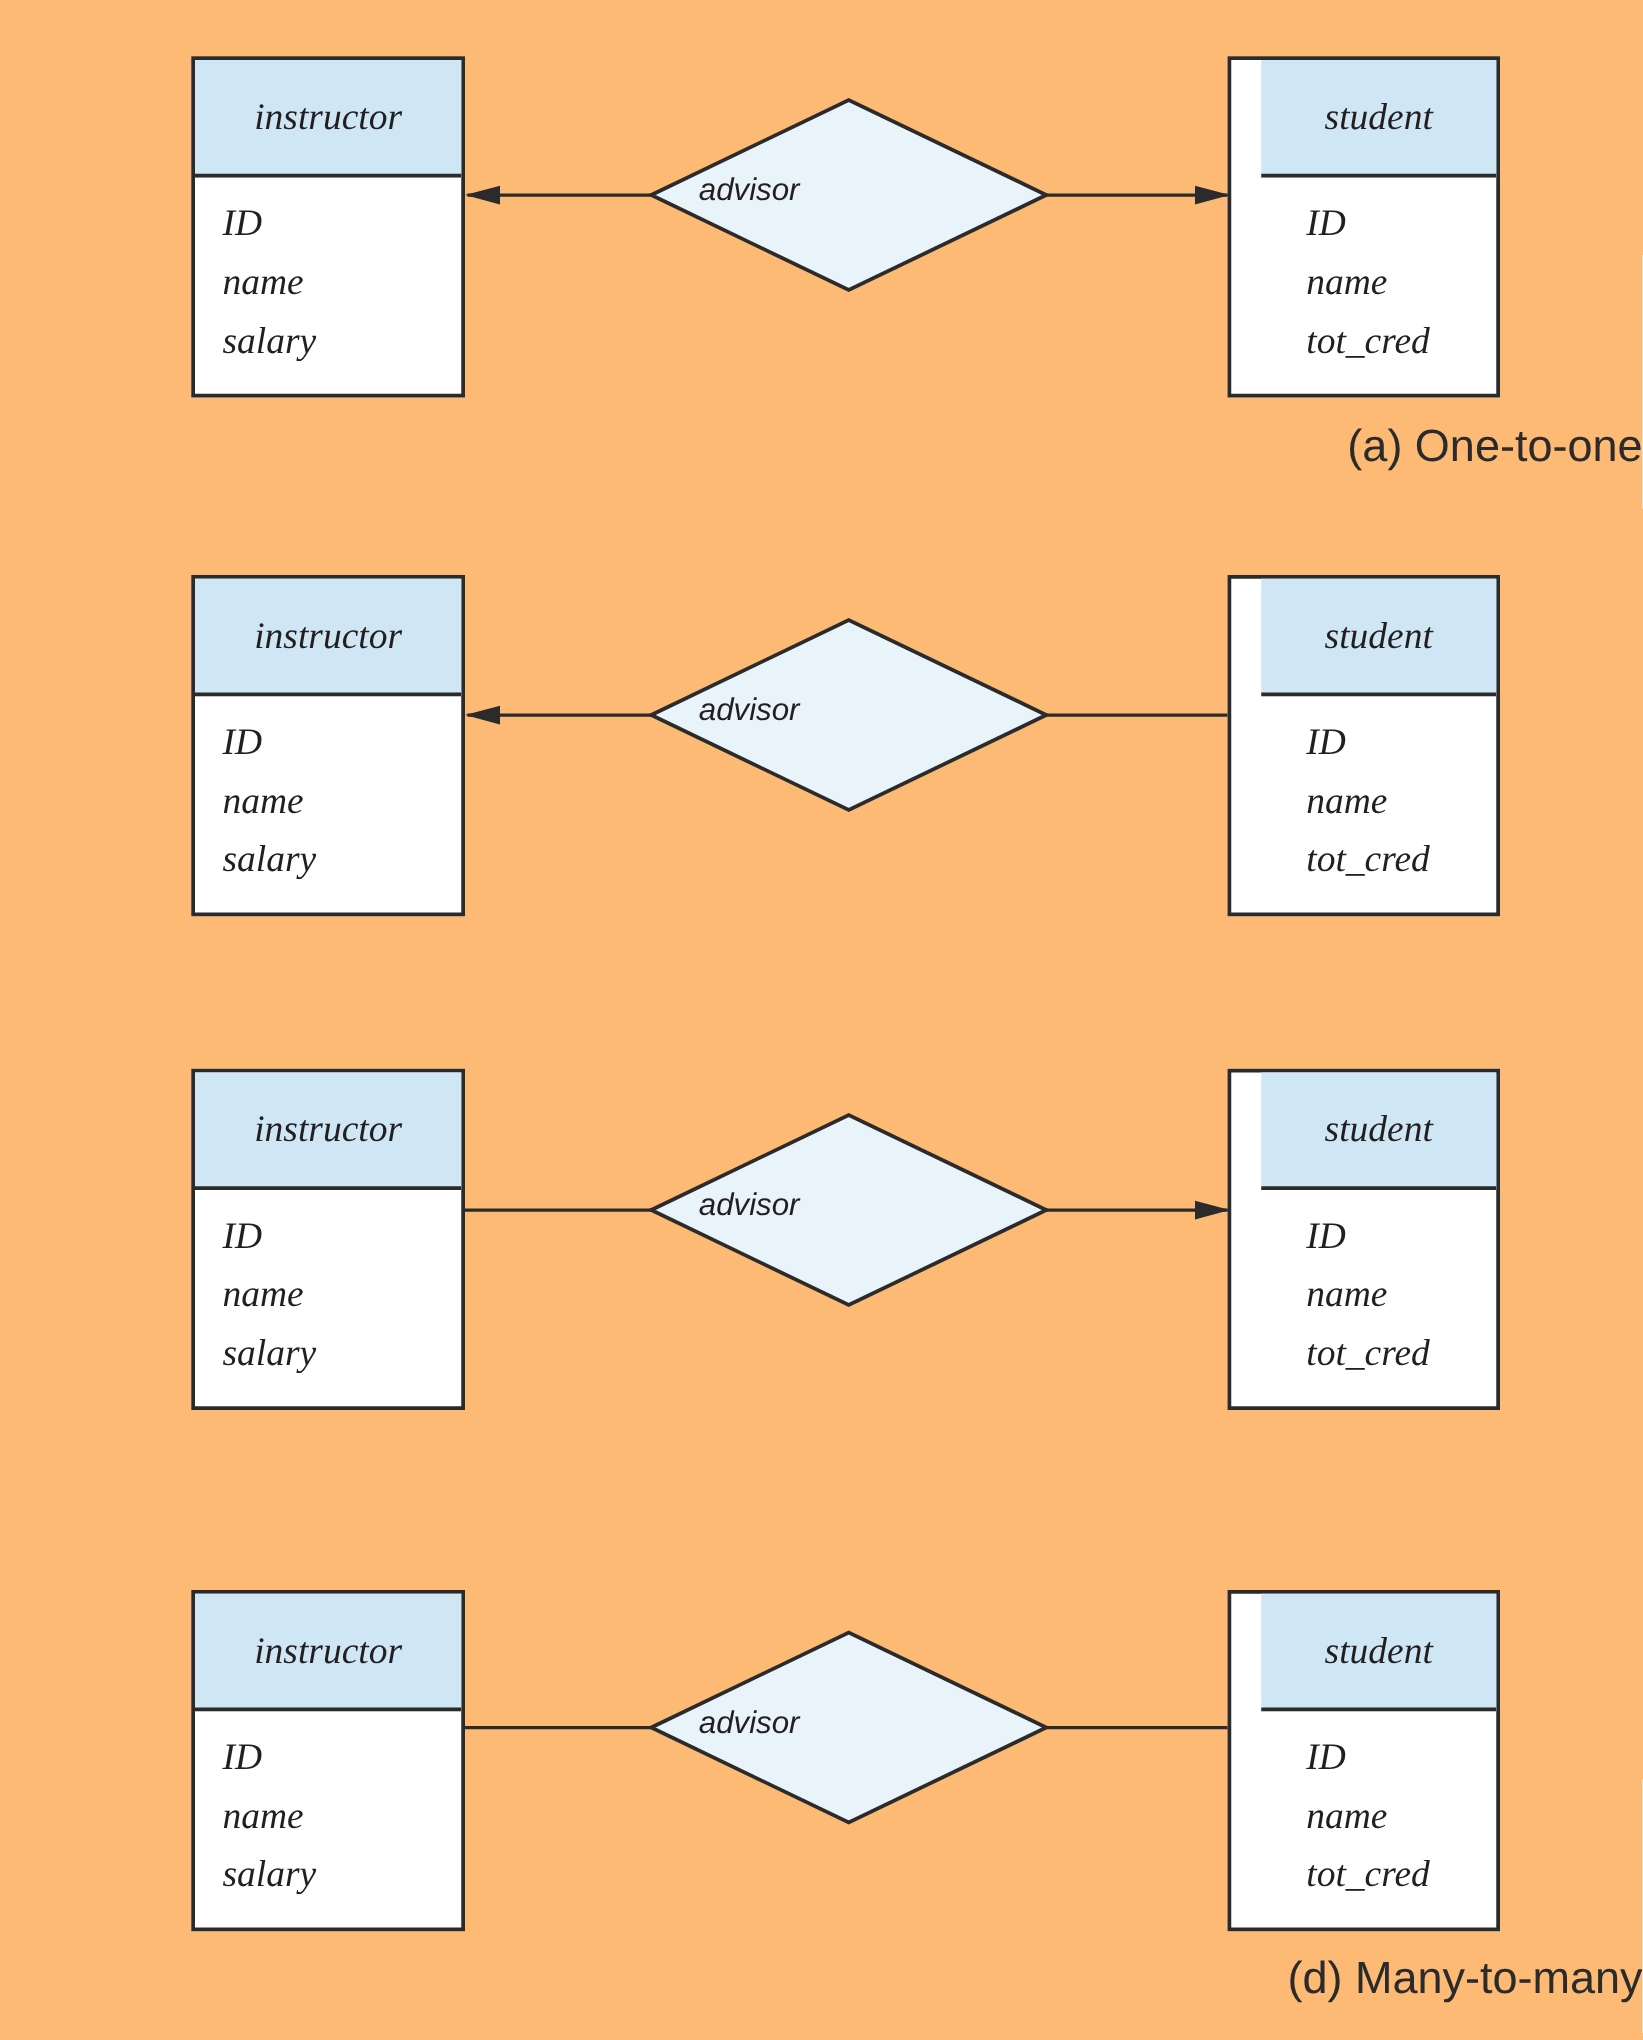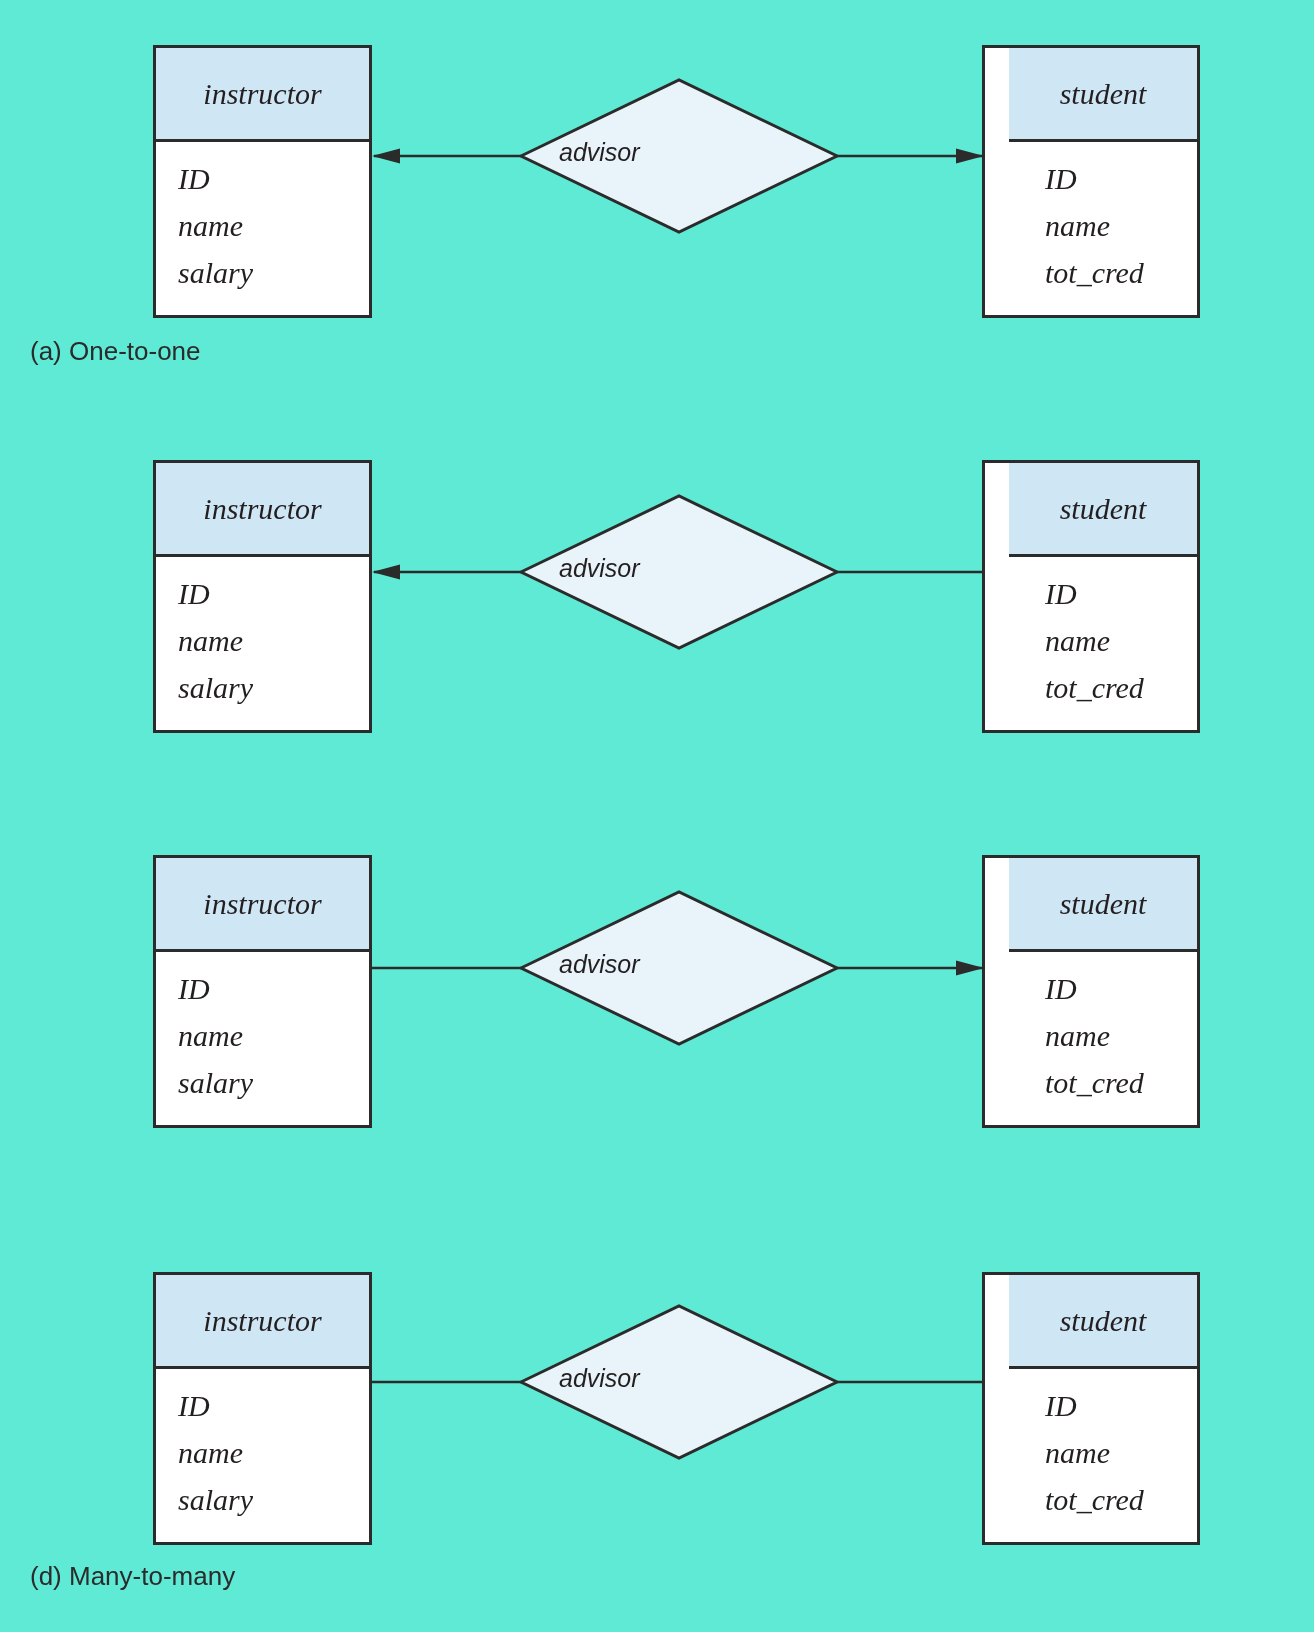--- a/index.html
+++ b/index.html
@@ -1,20 +1,20 @@
 <!DOCTYPE html>
 <html style="--entity-header-fill: #cfe6f5; --diamond-fill: #e9f4fa; --stroke: #2b2b2b; --text: #231f20;"><head>
 <meta charset="utf-8">
 <style>
   html,body{margin:0;padding:0;background:#ffffff;}
   .canvas{
     position:relative;
     width:1314px;
     height:1632px;
-    background:#5eead4;
+    background:#fdba74;
     overflow:hidden;
     font-family:"Liberation Sans", sans-serif;
   }
   .entity{
     position:absolute;
     width:219px;
     height:273px;
     box-sizing:border-box;
     border:3px solid var(--stroke,#2b2b2b);
     background:#ffffff;
@@ -65,23 +65,23 @@
     text-align:left;
     font-family:"Liberation Sans", sans-serif;
     font-style:italic;
     font-size:25px;
     color:var(--text,#231f20);
   }
   .caption{
     position:absolute;
     left:30px;
     right:0;
-    text-align:left;
+    text-align:right;
     font-family:"Liberation Sans", sans-serif;
-    font-size:26px;
+    font-size:36px;
     color:#2b2b2b;
   }
 </style>
 </head>
 <body>
 
 <div class="canvas">
 
   <div class="entity instructor" style="top:45px">
     <div class="entity-header">

